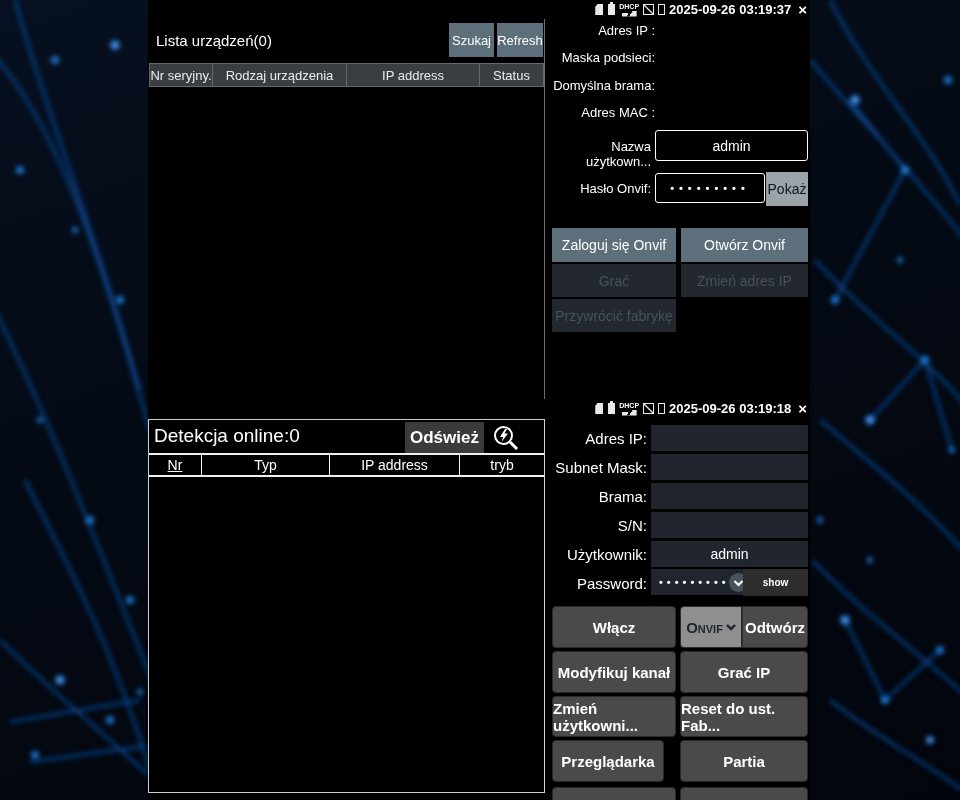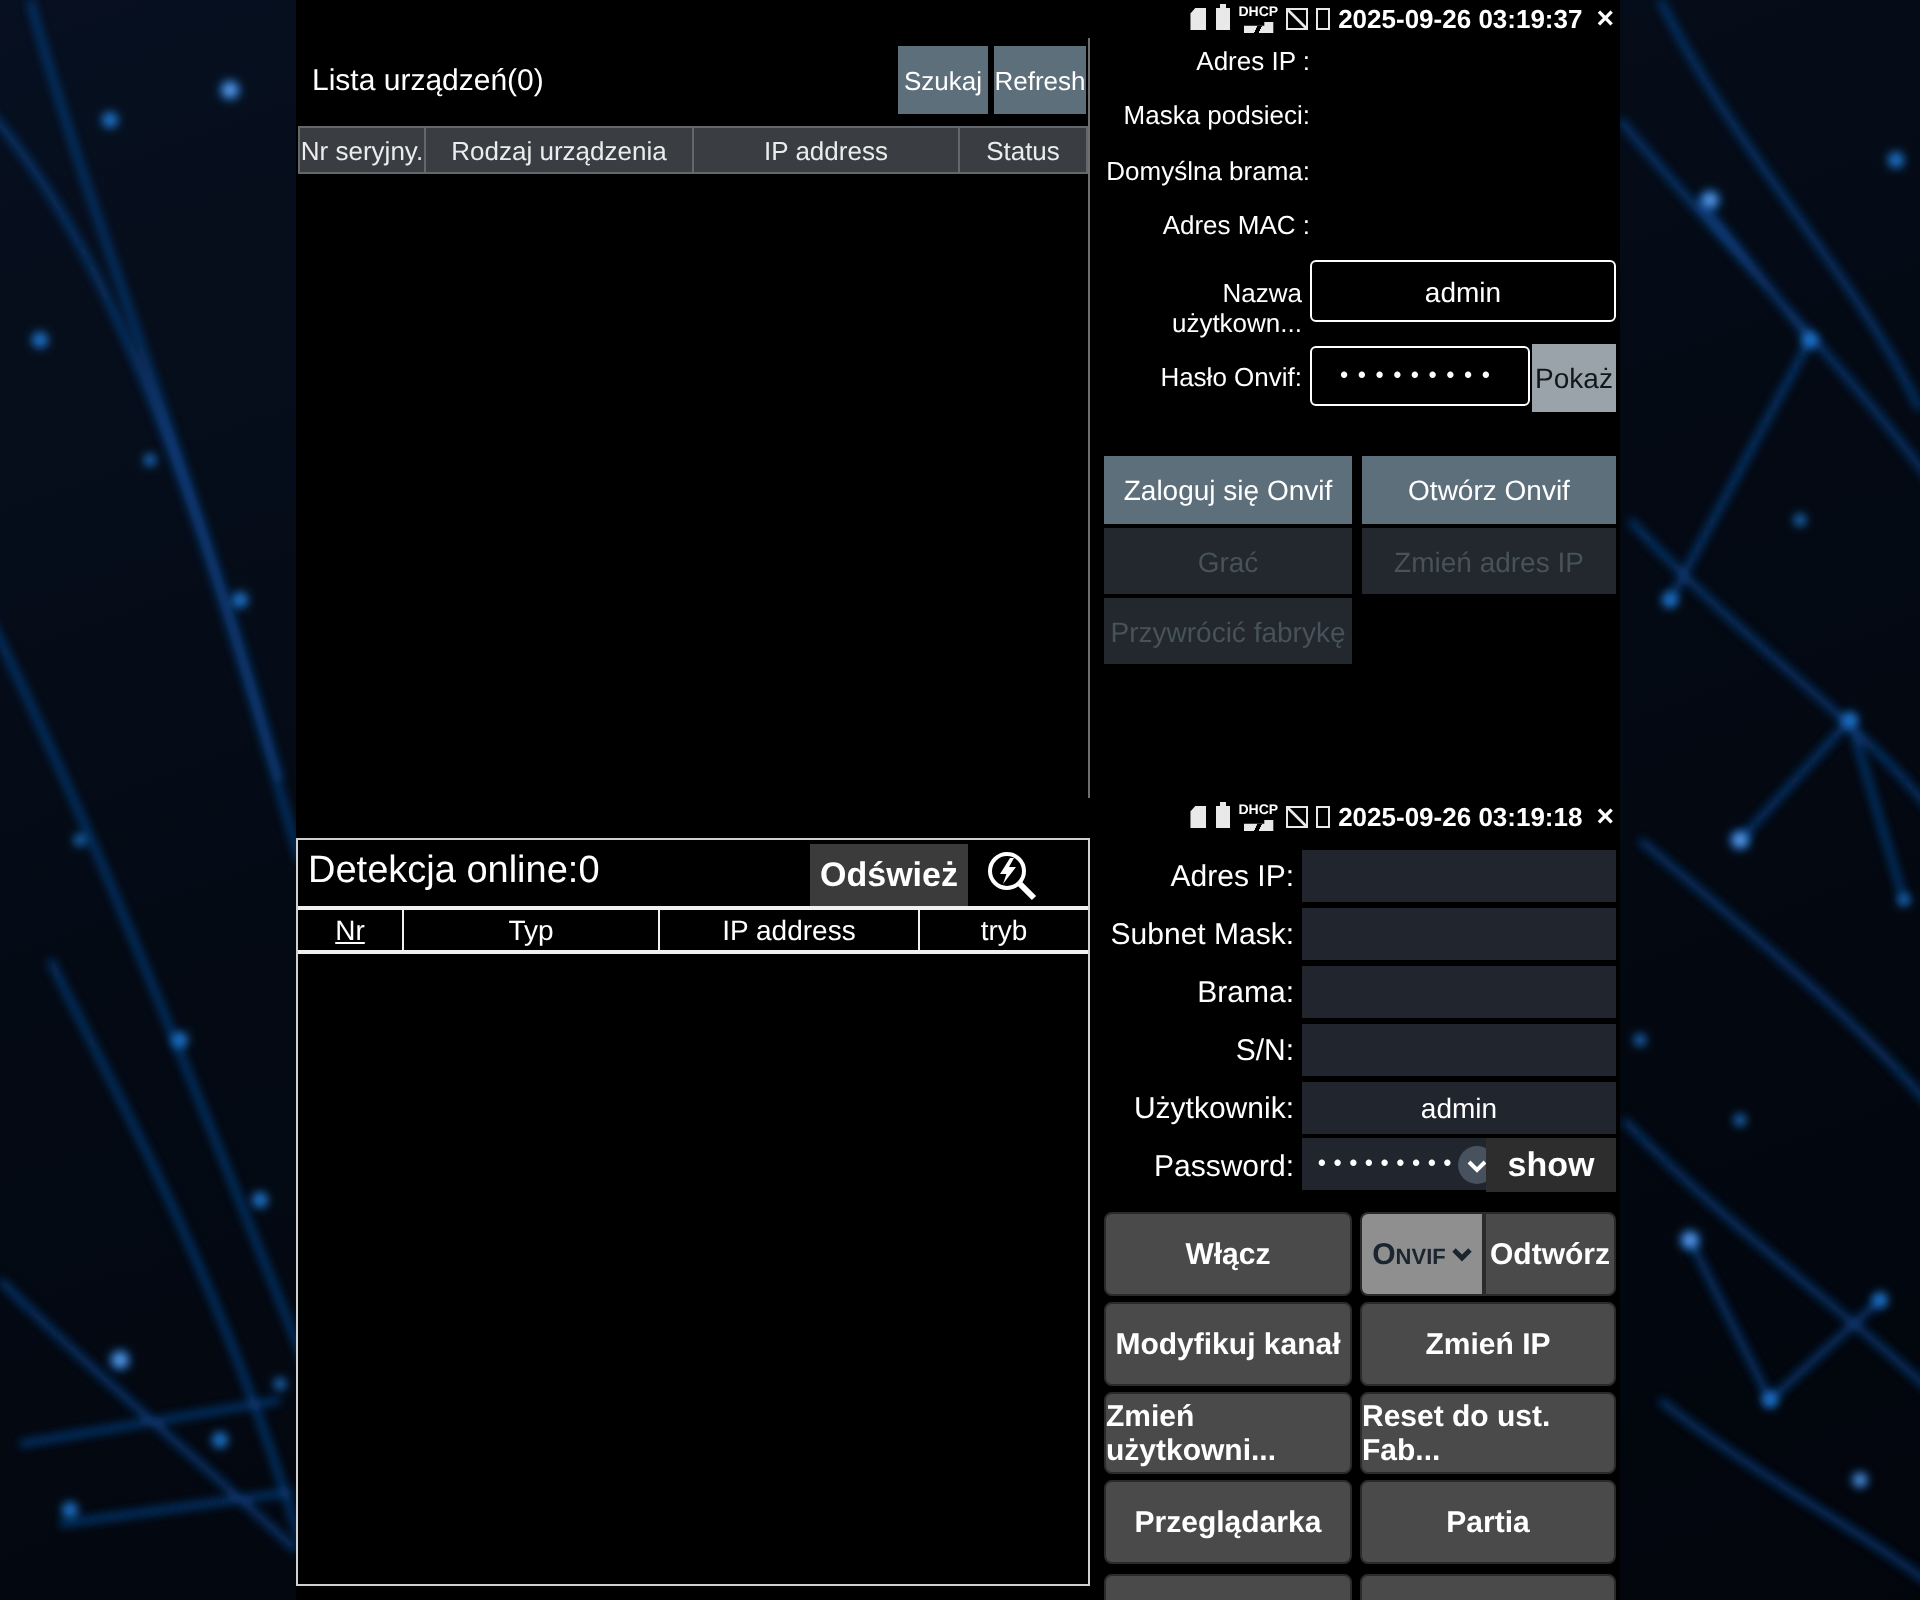--- a/index.html
+++ b/index.html
@@ -67,21 +67,21 @@
   .thead-bot .cell:first-child{border-left:none;text-decoration:underline;}
 
   .pane-right-bot{position:absolute;left:398px;top:20px;right:0;bottom:0;}
   .lbl-b{position:absolute;width:100px;text-align:right;font-size:15px;color:#fff;}
   .inp-dark{position:absolute;left:105px;width:157px;height:26px;background:#20252e;color:#fff;
      display:flex;align-items:center;justify-content:center;font-size:14px;}
   .dots-b{letter-spacing:4px;font-size:11px;font-weight:bold;color:#fff;}
   .chev-circle{position:absolute;width:19px;height:19px;border-radius:50%;background:#47525e;
      display:flex;align-items:center;justify-content:center;}
   .show-btn{position:absolute;left:197px;top:150px;width:65px;height:27px;background:#2d2d2d;color:#fff;
-     font-size:17px;font-weight:bold;display:flex;align-items:center;justify-content:center;}
+     font-size:10px;font-weight:bold;display:flex;align-items:center;justify-content:center;}
   .btn-b{position:absolute;box-sizing:border-box;background:#4a4a4a;border:1px solid #2b2b2b;border-radius:4px;
      color:#fff;font-size:15px;font-weight:bold;display:flex;align-items:center;justify-content:center;cursor:default;}
   .onvif-dd{background:#8f8f8f;color:#1b2530;font-variant:small-caps;font-weight:bold;gap:3px;border-radius:4px 0 0 4px;}
   .odtworz{border-radius:0 4px 4px 0;}
 </style>
 </head>
 <body>
 
 <div class="canvas">
 
@@ -255,22 +255,22 @@
       <div class="btn-b" style="left:6px;top:187px;width:124px;height:42px;">Włącz</div>
       <div class="btn-b onvif-dd" style="left:134px;top:187px;width:62px;height:42px;">
         <span>Onvif</span>
         <svg width="10" height="8" viewBox="0 0 10 8">
           <polyline points="1,2 5,6 9,2" stroke="#1b2530" stroke-width="2.4" fill="none"></polyline>
         </svg>
       </div>
       <div class="btn-b odtworz" style="left:196px;top:187px;width:66px;height:42px;">Odtwórz</div>
 
       <div class="btn-b" style="left:6px;top:232px;width:124px;height:42px;">Modyfikuj kanał</div>
-      <div class="btn-b" style="left:134px;top:232px;width:128px;height:42px;">Zmień IP</div>
+      <div class="btn-b" style="left:134px;top:232px;width:128px;height:42px;">Grać IP</div>
       <div class="btn-b" style="left:6px;top:277px;width:124px;height:41px;">Zmień użytkowni...</div>
       <div class="btn-b" style="left:134px;top:277px;width:128px;height:41px;">Reset do ust. Fab...</div>
-      <div class="btn-b" style="left:6px;top:321px;width:124px;height:42px;">Przeglądarka</div>
+      <div class="btn-b" style="left:6px;top:321px;width:112px;height:42px;">Przeglądarka</div>
       <div class="btn-b" style="left:134px;top:321px;width:128px;height:42px;">Partia</div>
       <div class="btn-b" style="left:6px;top:368px;width:124px;height:30px;"></div>
       <div class="btn-b" style="left:134px;top:368px;width:128px;height:30px;"></div>
     </div>
   </div>
 </div>
 
 </body></html>

